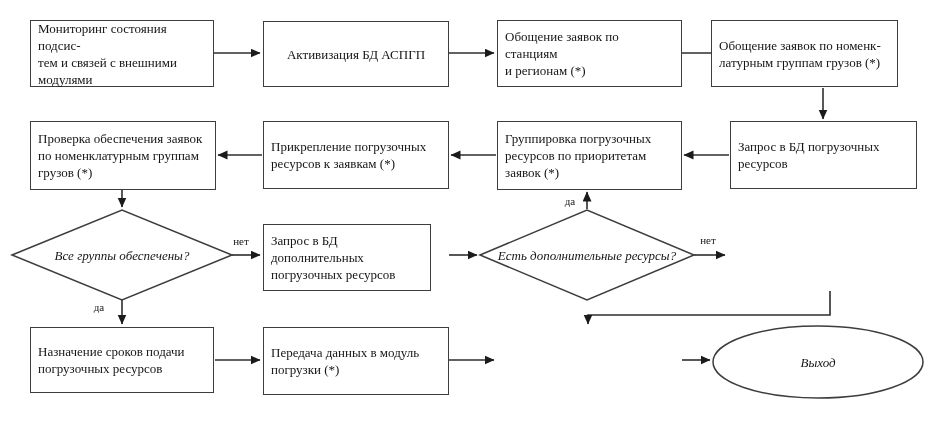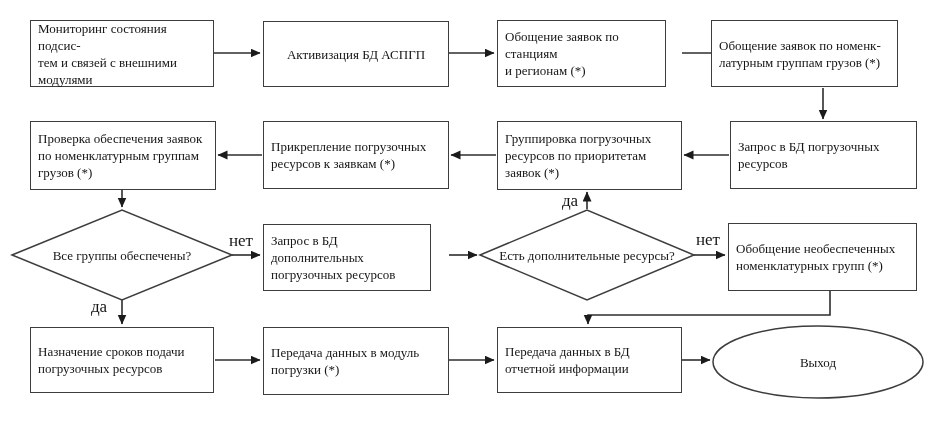--- a/index.html
+++ b/index.html
@@ -13,24 +13,24 @@
     position:absolute;box-sizing:border-box;background:#ffffff;
     border:1.5px solid #3d3d3d;
     display:flex;align-items:center;
     padding:3px 7px;font-size:13px;line-height:17px;
     white-space:pre-line;
   }
   .node.center{justify-content:center;text-align:center;}
   .overlay{
     position:absolute;box-sizing:border-box;background:transparent;border:none;
     display:flex;align-items:center;justify-content:center;text-align:center;
-    font-size:13px;line-height:17px;white-space:pre-line;
+    font-size:13px;line-height:17px;white-space:pre-line;font-style:italic;
   }
   .edge-label{
-    position:absolute;font-size:17px;line-height:14px;text-align:center;
+    position:absolute;font-size:11px;line-height:14px;text-align:center;
     background:transparent;
   }
   svg line, svg polyline{stroke:#2e2e2e;stroke-width:1.6;fill:none;}
   svg polygon.diamond, svg ellipse.terminator{fill:#ffffff;stroke:#3d3d3d;stroke-width:1.5;}
 </style>
 </head>
 <body>
 
 <div class="canvas">
 
@@ -65,49 +65,45 @@
     <polygon class="diamond" points="12,255 122,210 232,255 122,300"></polygon>
     <polygon class="diamond" points="480,255 587,210 694,255 587,300"></polygon>
 
     <ellipse class="terminator" cx="818" cy="362" rx="105" ry="36"></ellipse>
   </svg>
 
   <div class="node" style="left:30px;top:20px;width:184px;height:67px">Мониторинг состояния подсис-
 тем и связей с внешними
 модулями</div>
   <div class="node center" style="left:263px;top:21px;width:186px;height:66px">Активизация БД АСПГП</div>
-  <div class="node" style="left:497px;top:20px;width:169px;height:67px">Обощение заявок по станциям
+  <div class="node" style="left:497px;top:20px;width:185px;height:67px">Обощение заявок по станциям
 и регионам (*)</div>
   <div class="node" style="left:711px;top:20px;width:187px;height:67px">Обощение заявок по номенк-
 латурным группам грузов (*)</div>
 
   <div class="node" style="left:730px;top:121px;width:187px;height:68px">Запрос в БД погрузочных
 ресурсов</div>
   <div class="node" style="left:497px;top:121px;width:185px;height:69px">Группировка погрузочных
 ресурсов по приоритетам
 заявок (*)</div>
   <div class="node" style="left:263px;top:121px;width:186px;height:68px">Прикрепление погрузочных
 ресурсов к заявкам (*)</div>
   <div class="node" style="left:30px;top:121px;width:186px;height:69px">Проверка обеспечения заявок
 по номенклатурным группам
 грузов (*)</div>
 
   <div class="overlay" style="left:17px;top:240px;width:210px;height:30px">Все группы обеспечены?</div>
   <div class="node" style="left:263px;top:224px;width:168px;height:67px">Запрос в БД дополнительных
 погрузочных ресурсов</div>
   <div class="overlay" style="left:482px;top:240px;width:210px;height:30px">Есть дополнительные ресурсы?</div>
-  <div class="node" style="left:728px;top:223px;width:189px;height:68px">Обобщение необеспеченных
-номенклатурных групп (*)</div>
 
   <div class="edge-label" style="left:224px;top:234px;width:34px">нет</div>
   <div class="edge-label" style="left:84px;top:300px;width:30px">да</div>
   <div class="edge-label" style="left:556px;top:194px;width:28px">да</div>
   <div class="edge-label" style="left:692px;top:233px;width:32px">нет</div>
 
   <div class="node" style="left:30px;top:327px;width:184px;height:66px">Назначение сроков подачи
 погрузочных ресурсов</div>
   <div class="node" style="left:263px;top:327px;width:186px;height:68px">Передача данных в модуль
 погрузки (*)</div>
-  <div class="node" style="left:497px;top:327px;width:185px;height:66px">Передача данных в БД
-отчетной информации</div>
   <div class="overlay" style="left:713px;top:327px;width:210px;height:70px">Выход</div>
 
 </div>
 
 </body></html>

